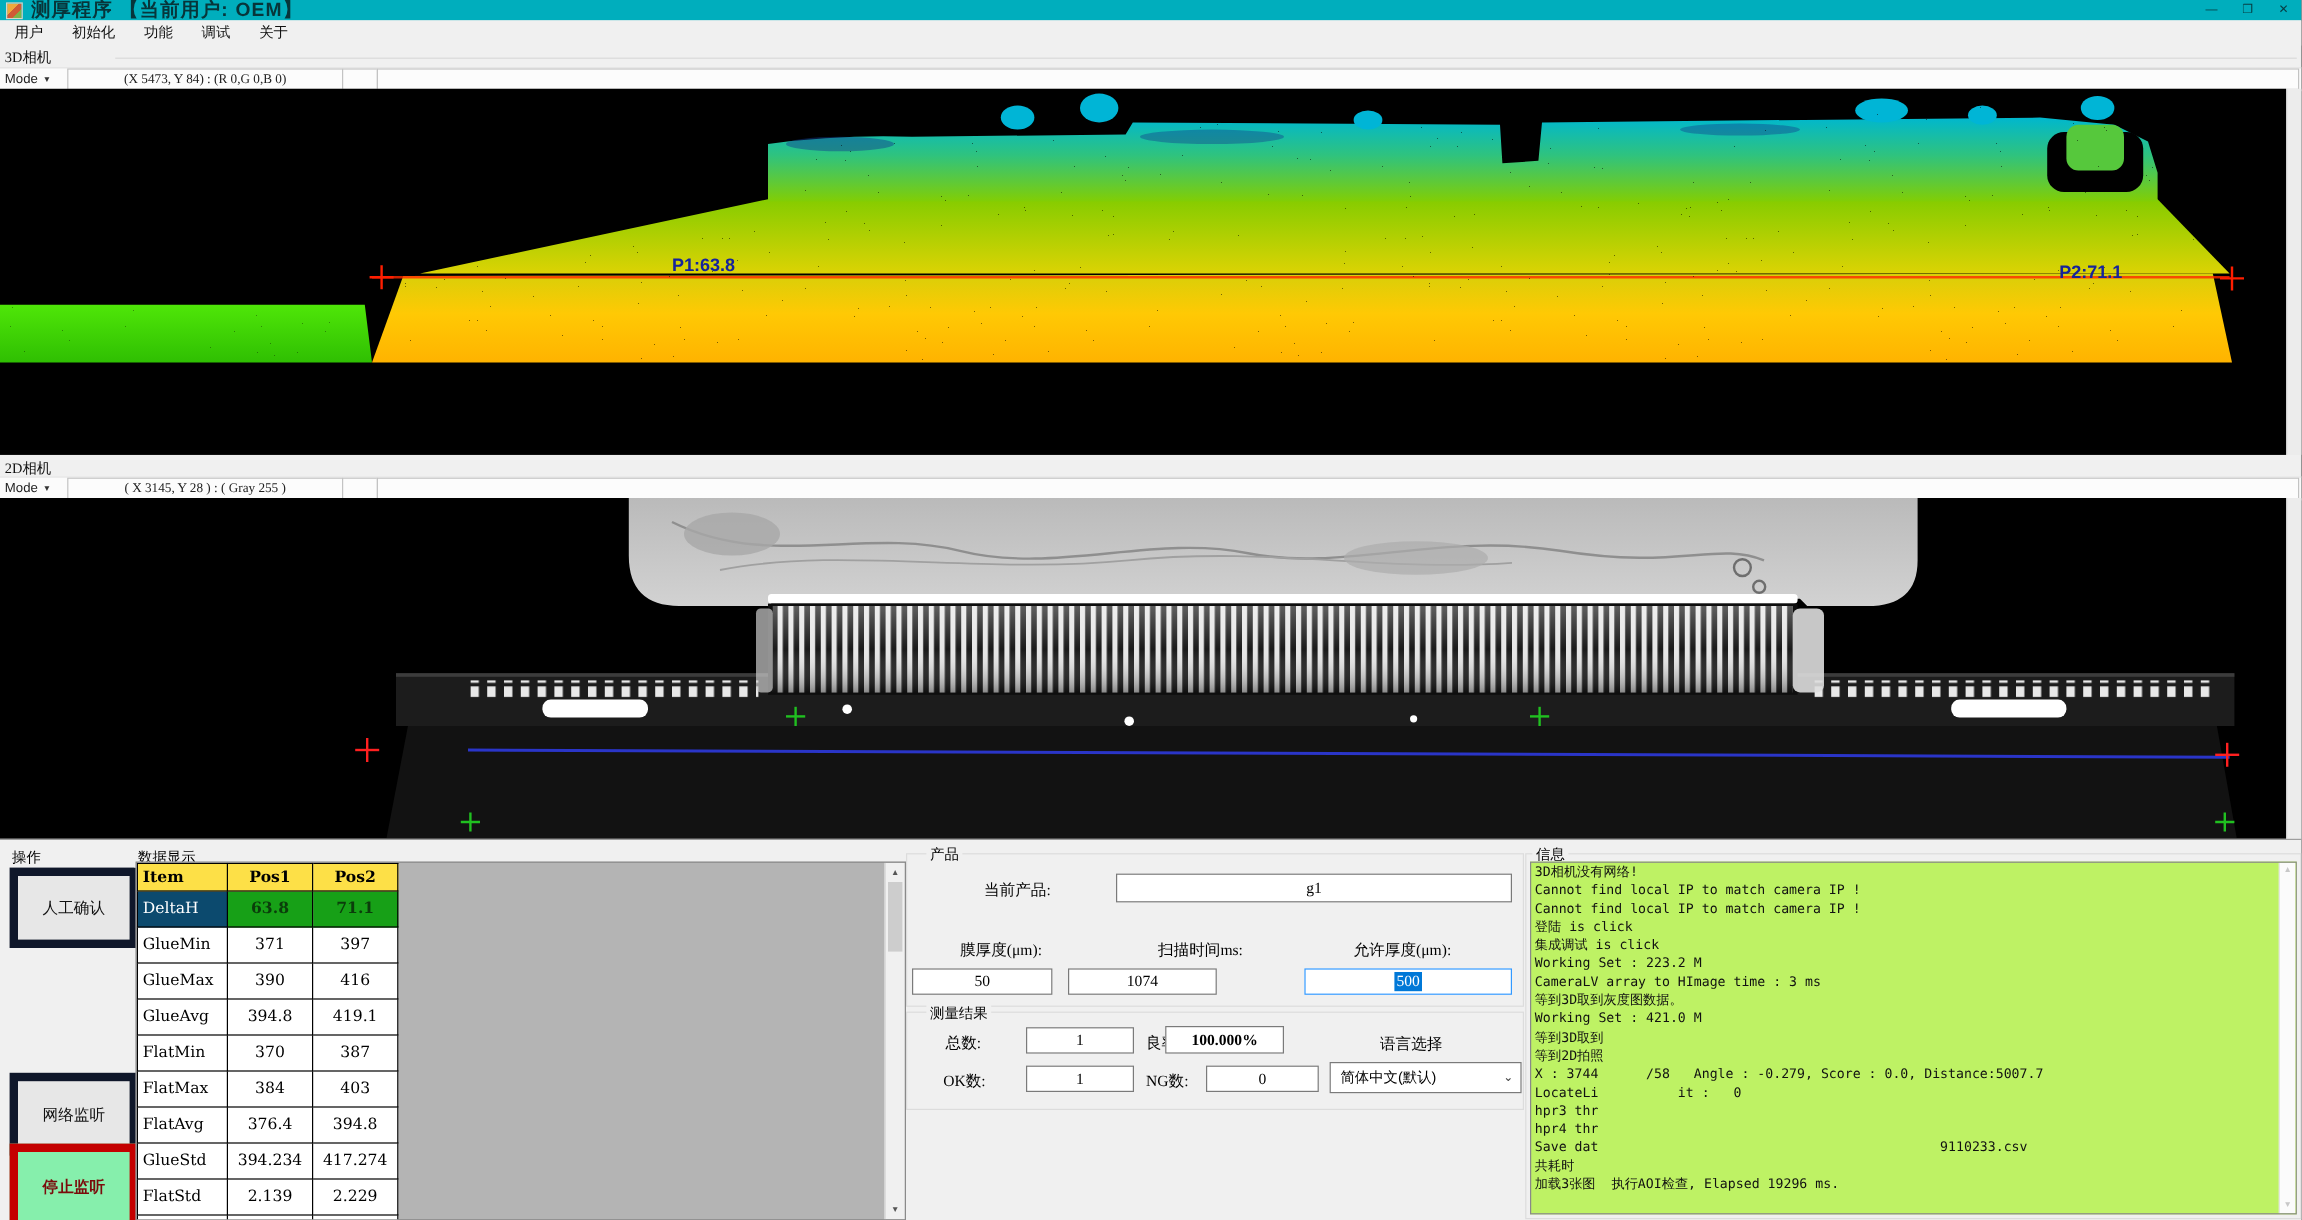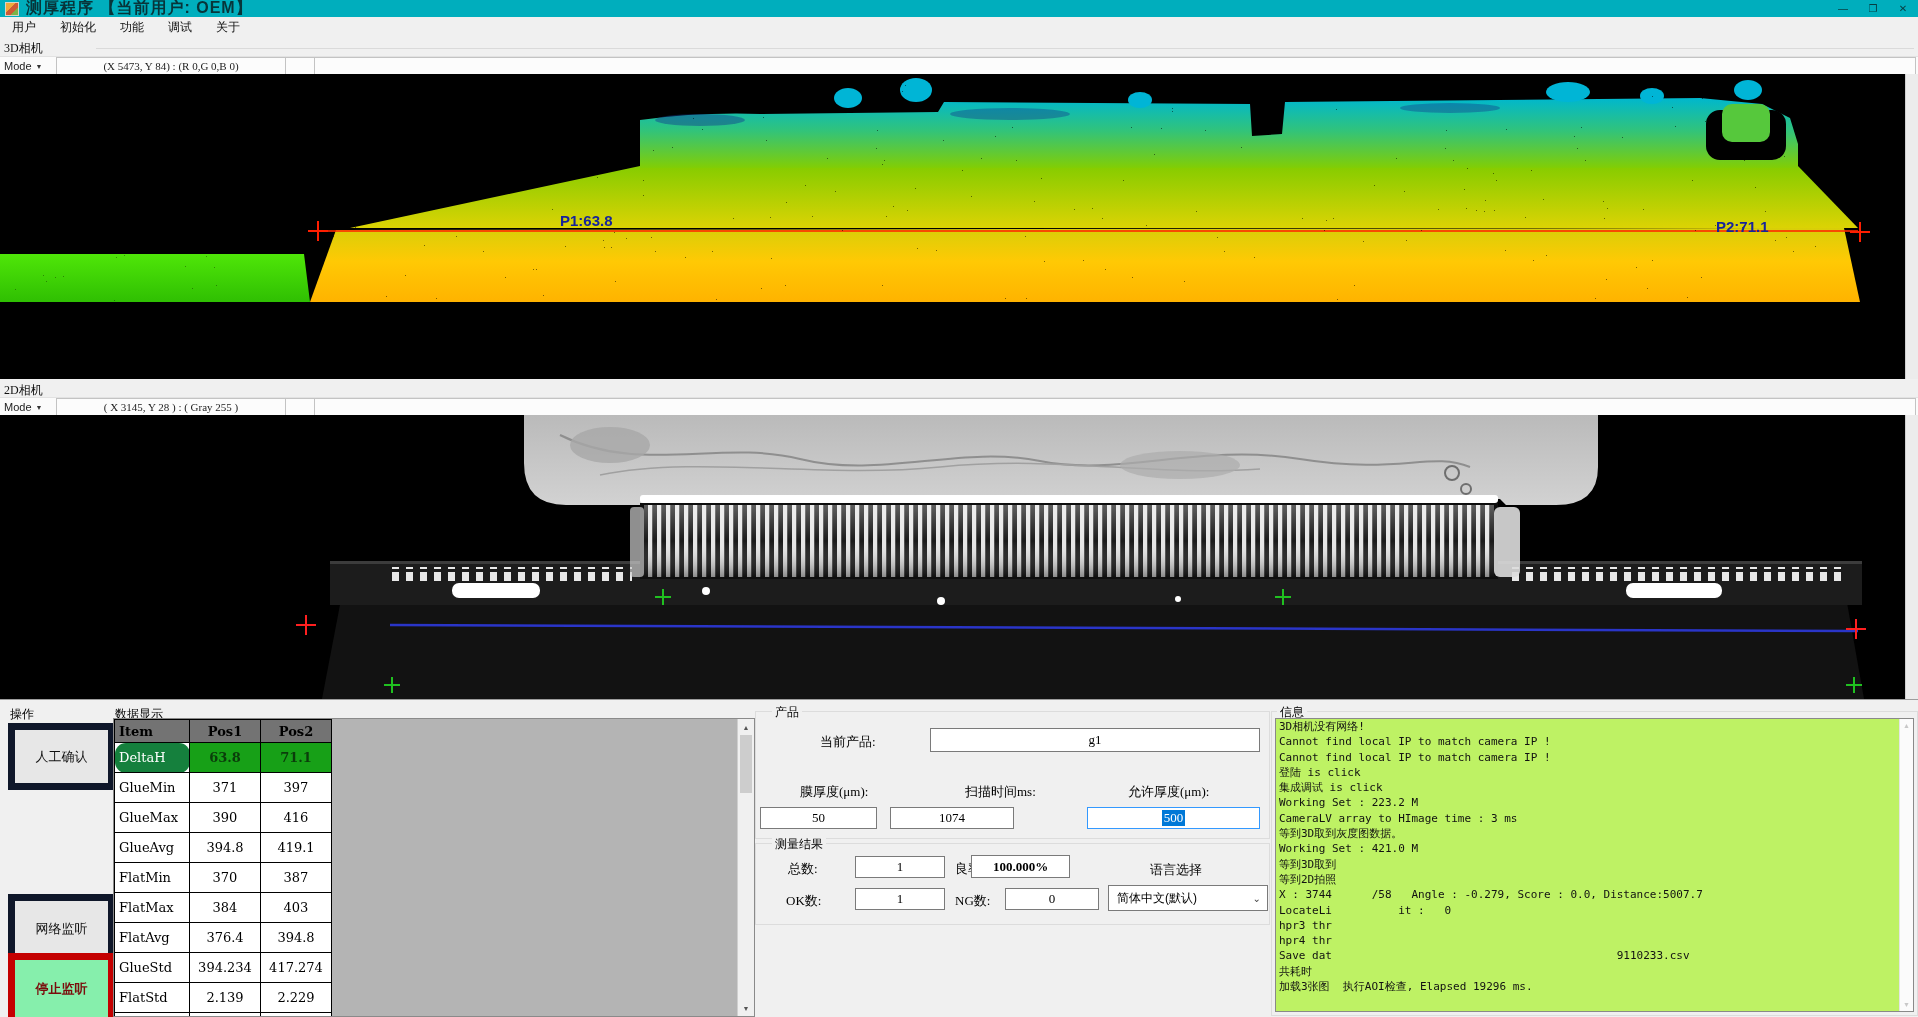--- a/index.html
+++ b/index.html
@@ -25,27 +25,27 @@
   
   .btm{left:0;top:699px;width:1918px;height:318px;background:#F0F0F0;border-top:1px solid #9d9d9d;}
   .gbox{position:absolute;border:1px solid #DCDCDC;}
   .glabel{position:absolute;background:#F0F0F0;padding:0 3px;font-family:"Liberation Serif","DejaVu Serif",serif;font-size:12px;}
   .btn{position:absolute;background:#E7E7E7;border:7px solid #0f172a;display:flex;align-items:center;justify-content:center;font-size:13px;color:#111;cursor:default;}
   .btn.danger{background:#86efac;border-color:#C40000;color:#7a0c0c;font-weight:bold;}
   
   .tablewrap{position:absolute;left:113px;top:718px;width:640px;height:297px;background:#B4B4B4;border:1px solid #8a8a8a;overflow:hidden;}
   table.dg{border-collapse:collapse;font-family:"DejaVu Serif","Liberation Serif",serif;font-size:13px;background:#fff;}
   table.dg th,table.dg td{border:1px solid #000;padding:0 4px;}
-  table.dg th{height:22px;font-weight:bold;text-align:left;background:#737373;}
+  table.dg th{height:22px;font-weight:bold;text-align:left;background:#fde047;}
   table.dg th:nth-child(2),table.dg th:nth-child(3){text-align:center;}
   table.dg td{height:29px;}
   table.dg td:first-child{width:66px;text-align:left;}
   table.dg td:nth-child(2){width:62px;text-align:center;}
   table.dg td:nth-child(3){width:62px;text-align:center;}
-  tr.hl td:first-child{background:#15803d;color:#fff;border-radius:11px;}
+  tr.hl td:first-child{background:#0c4a6e;color:#fff;}
   tr.hl td:nth-child(2),tr.hl td:nth-child(3){background:#17A017;color:#0B3D0B;font-weight:bold;}
   .sbar{position:absolute;top:0;right:0;width:16px;height:100%;background:#F0F0F0;border-left:1px solid #cfcfcf;}
   .sbar .ar{position:absolute;left:0;width:16px;height:16px;display:flex;align-items:center;justify-content:center;font-size:7px;color:#555;}
   .sbar .thumb{position:absolute;left:2px;top:16px;width:12px;height:58px;background:#CDCDCD;}
   
   .flabel{position:absolute;font-family:"Liberation Serif","DejaVu Serif",serif;font-size:13px;color:#000;}
   .fld{position:absolute;background:#fff;border:1px solid #7a7a7a;display:flex;align-items:center;justify-content:center;
        font-family:"Liberation Serif","DejaVu Serif",serif;font-size:13px;color:#000;}
   .fld.focus{border-color:#3399FF;}
   .selpill{background:#0078D7;color:#fff;padding:0 2px;}

